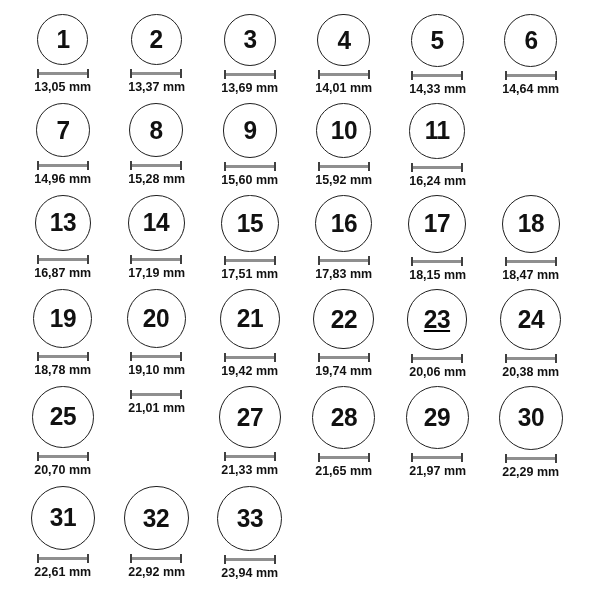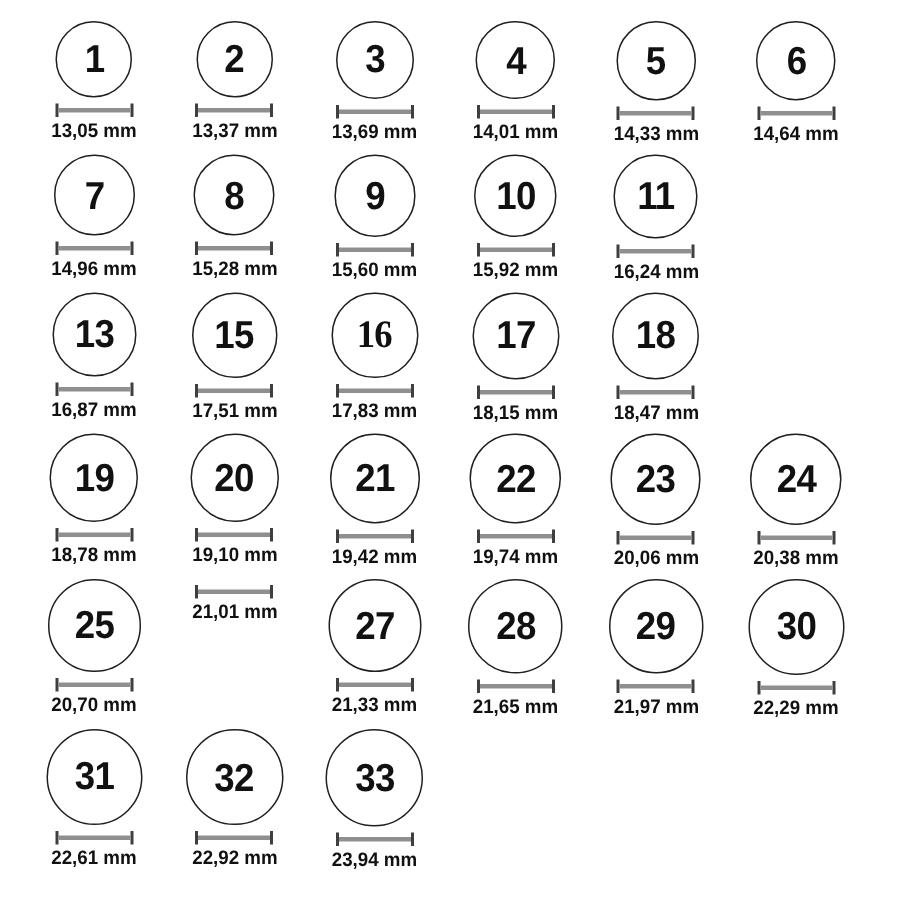--- a/index.html
+++ b/index.html
@@ -179,30 +179,39 @@
       <div class="cell">
         <div class="circle" style="width: 56.25px; height: 56.25px; align-items: center;">
           <span class="size-num">13</span>
         </div>
         <div class="ruler">
           <div class="ruler-bar"></div>
         </div>
         <div class="mm-label">16,87 mm</div>
       </div>
       <div class="cell">
+        <div class="circle" style="width: 56.6875px; height: 56.6875px;">
+          <span class="size-num">14</span>
+        </div>
+        <div class="ruler">
+          <div class="ruler-bar"></div>
+        </div>
+        <div class="mm-label">17,19 mm</div>
+      </div>
+      <div class="cell">
         <div class="circle" style="width: 57.125px; height: 57.125px;">
           <span class="size-num">15</span>
         </div>
         <div class="ruler">
           <div class="ruler-bar"></div>
         </div>
         <div class="mm-label">17,51 mm</div>
       </div>
       <div class="cell">
-        <div class="circle" style="width: 57.5625px; height: 57.5625px; font-family: Liberation Serif, serif;">
+        <div class="circle" style="width: 57.5625px; height: 57.5625px;">
           <span class="size-num">16</span>
         </div>
         <div class="ruler">
           <div class="ruler-bar"></div>
         </div>
         <div class="mm-label">17,83 mm</div>
       </div>
       <div class="cell">
         <div class="circle" style="width: 58px; height: 58px;">
           <span class="size-num">17</span>
@@ -253,21 +262,21 @@
       <div class="cell">
         <div class="circle" style="width: 60.1875px; height: 60.1875px; text-align: right;">
           <span class="size-num">22</span>
         </div>
         <div class="ruler">
           <div class="ruler-bar"></div>
         </div>
         <div class="mm-label">19,74 mm</div>
       </div>
       <div class="cell">
-        <div class="circle" style="width: 60.625px; height: 60.625px;">
+        <div class="circle" style="width: 60.625px; height: 60.625px; text-decoration: underline;">
           <span class="size-num">23</span>
         </div>
         <div class="ruler">
           <div class="ruler-bar"></div>
         </div>
         <div class="mm-label">20,06 mm</div>
       </div>
       <div class="cell">
         <div class="circle" style="width: 61.0625px; height: 61.0625px;">
           <span class="size-num">24</span>

